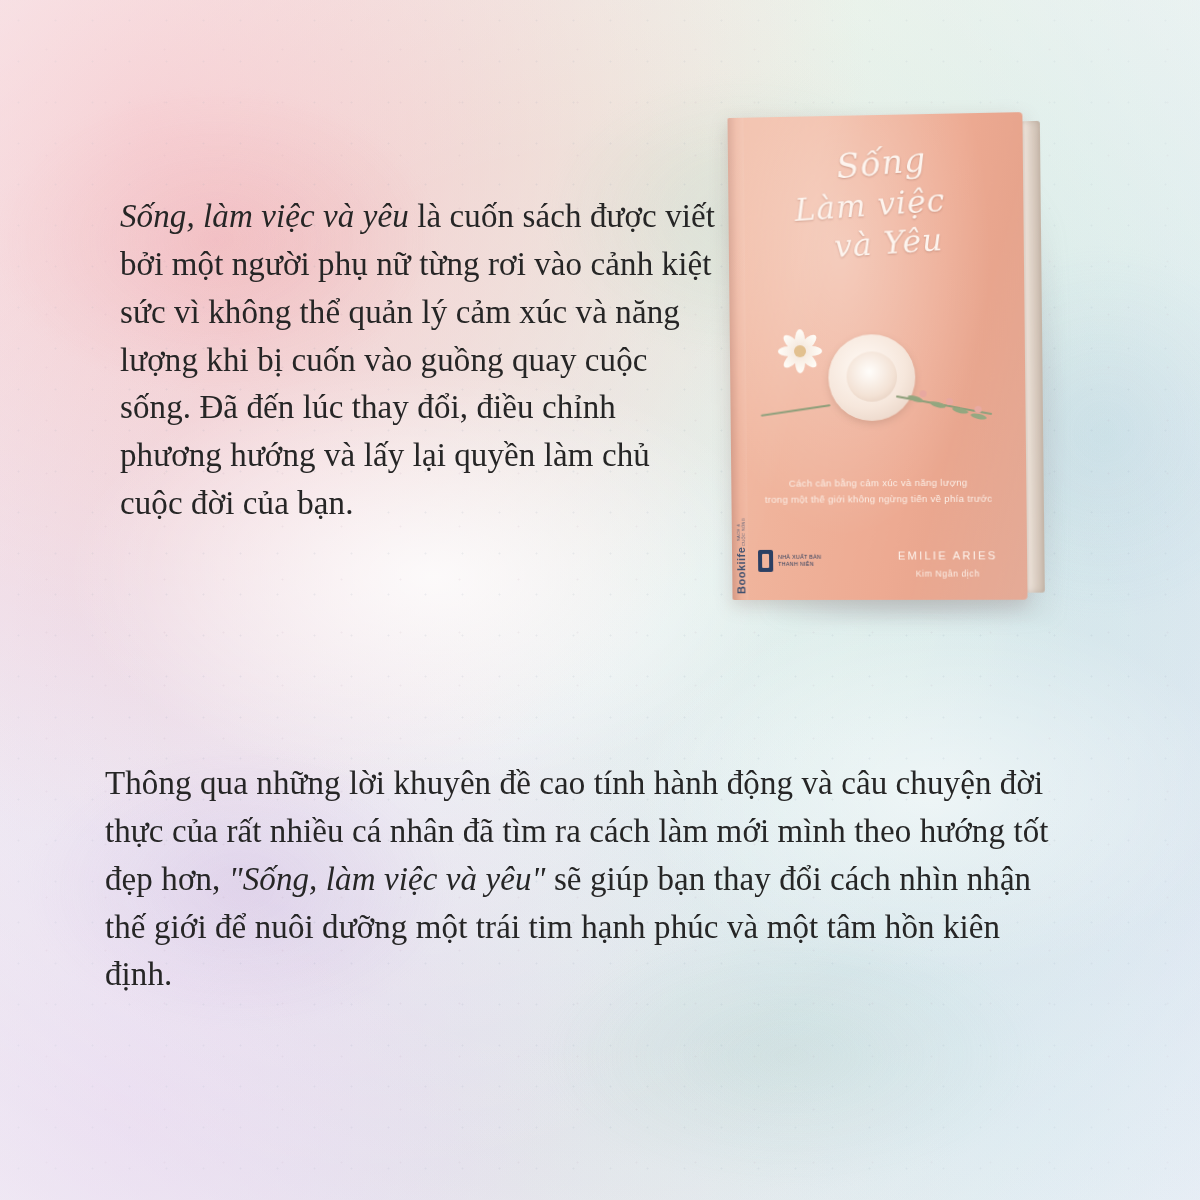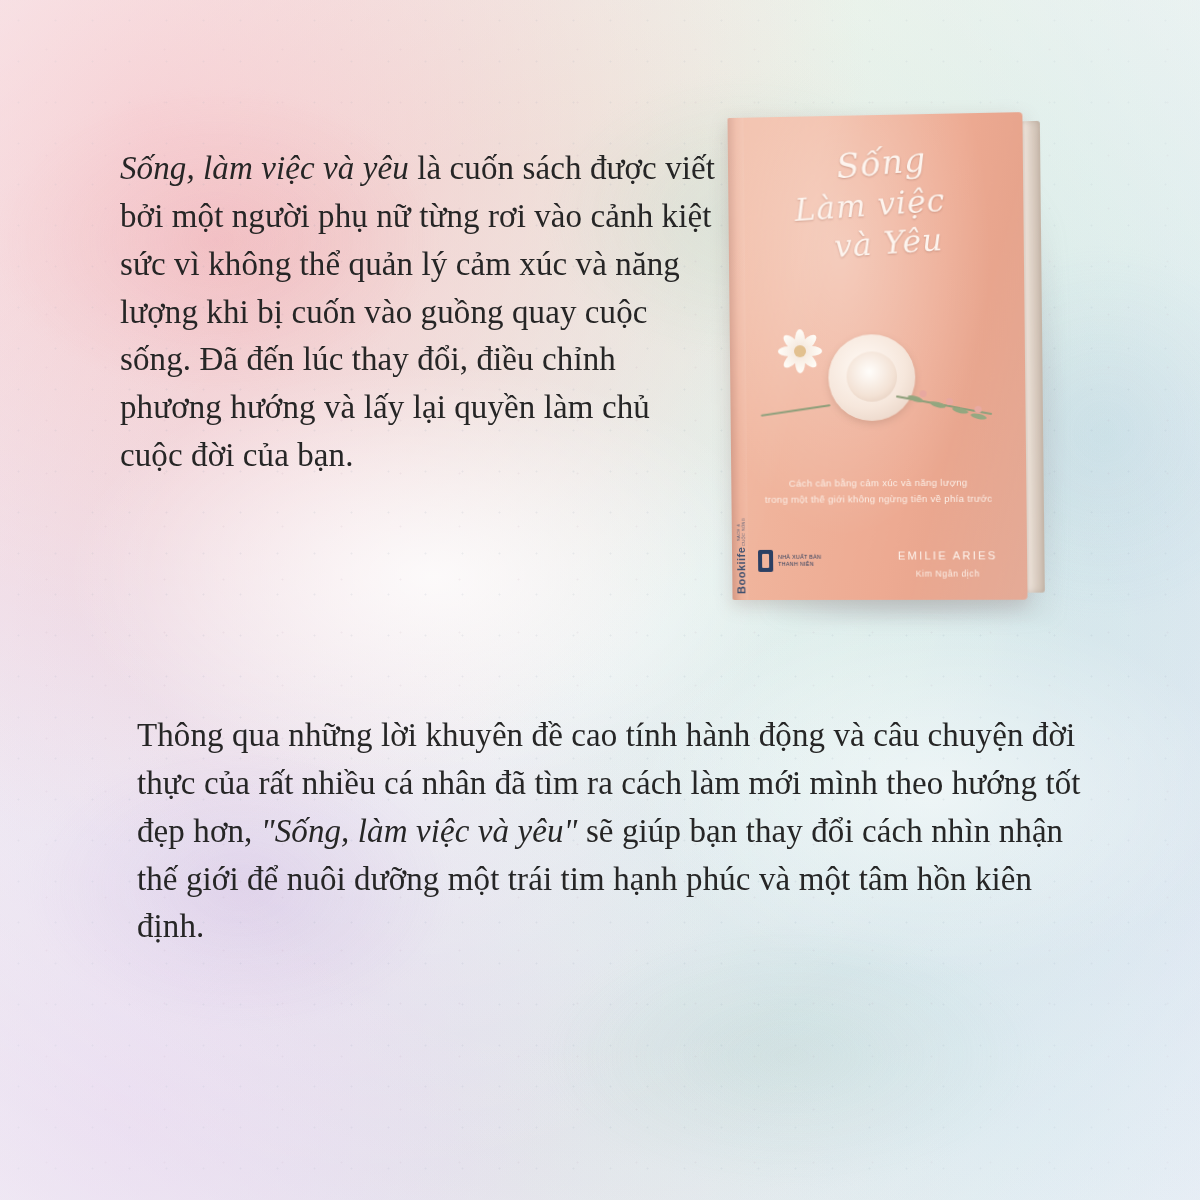--- a/index.html
+++ b/index.html
@@ -67,29 +67,30 @@
   .bg-vignette {
     background: radial-gradient(ellipse at 50% 50%, rgba(255,255,255,0) 52%, rgba(250,248,252,0.45) 100%);
   }
 
   
   .copy {
     position: absolute;
     color: #262626;
     line-height: 1.45;
     letter-spacing: 0.1px;
+    margin-top: 48px;
   }
   #para-top {
     left: 120px;
     top: 145px;
     width: 600px;
     font-size: 33px;
   }
   #para-bottom {
-    left: 137px;
+    left: 105px;
     top: 712px;
     width: 965px;
     font-size: 33px;
   }
   .copy em {
     font-style: italic;
   }
   .copy .qt {
     font-style: italic;
   }

